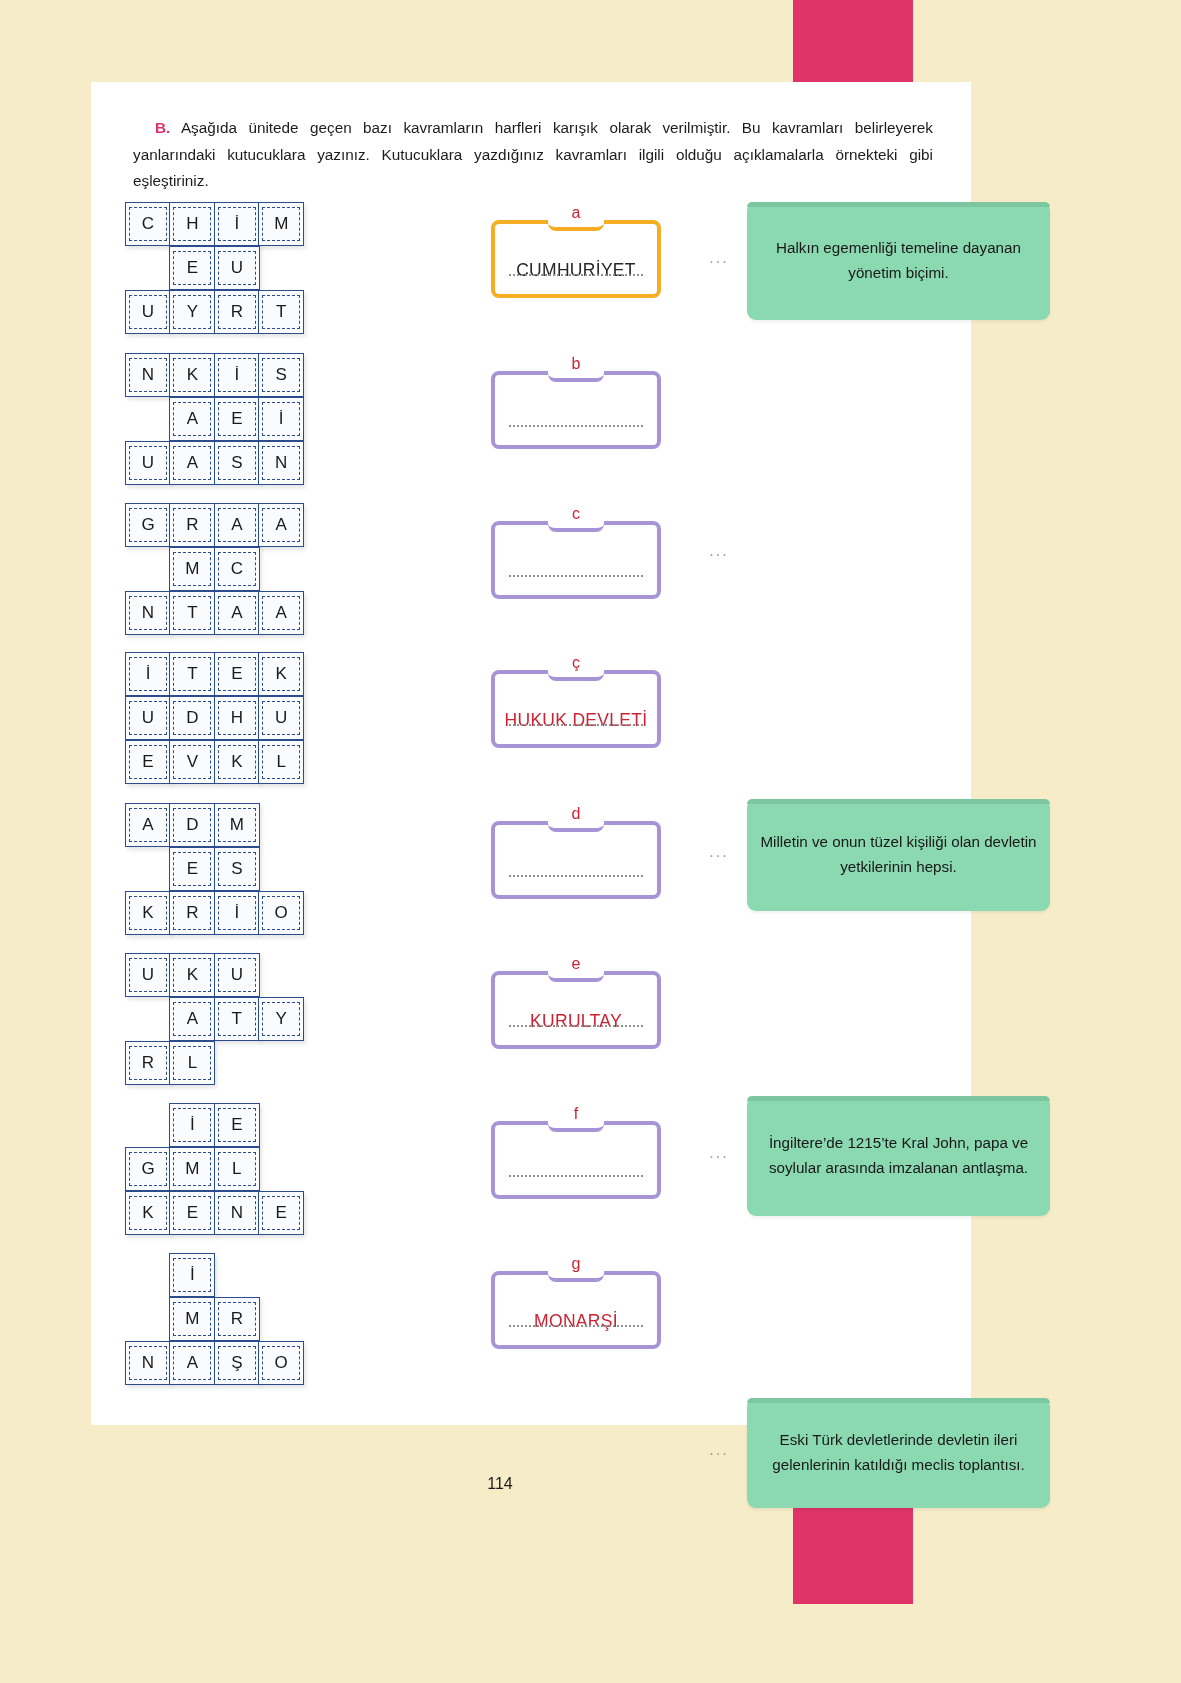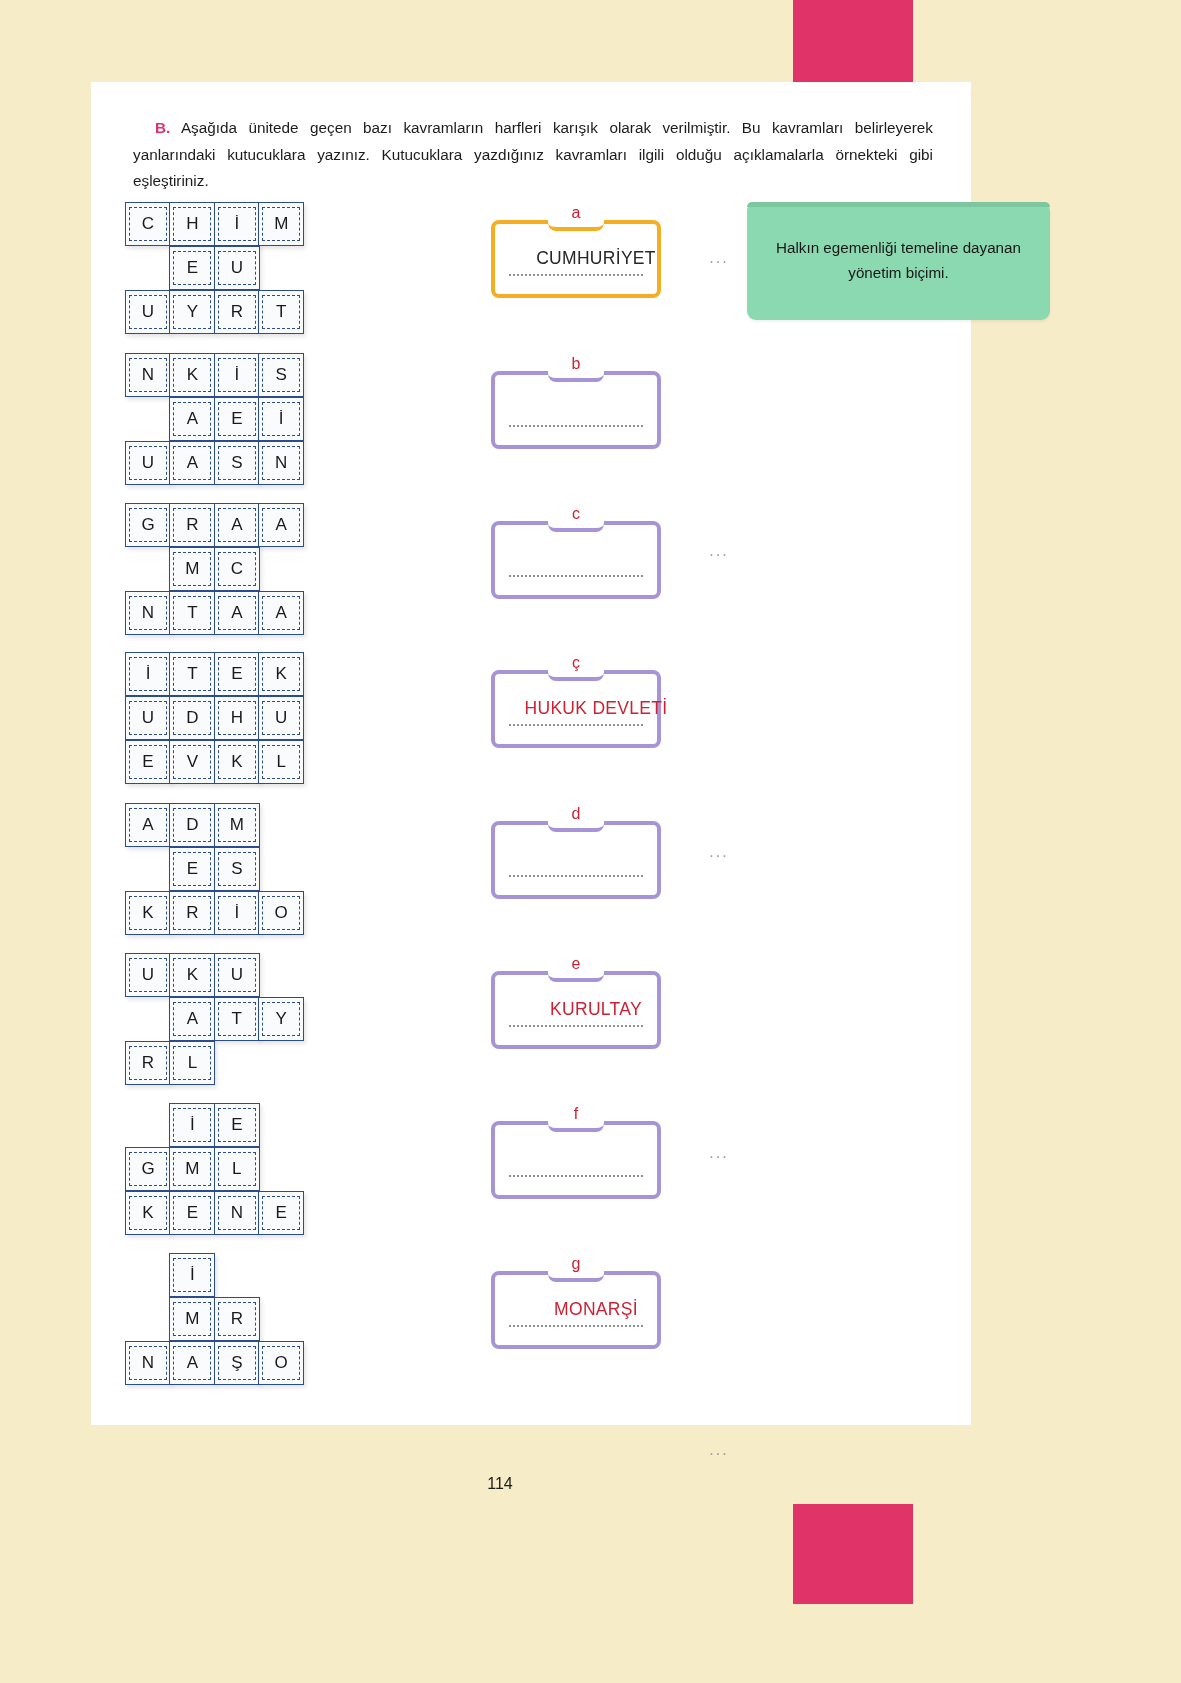--- a/index.html
+++ b/index.html
@@ -105,25 +105,24 @@
     top:-7px;
     width:56px; height:10px;
     background:#ffffff;
     border-bottom:4px solid #a694d6;
     border-bottom-left-radius:8px;
     border-bottom-right-radius:8px;
   }
   .abox.orange::before { border-bottom-color:#f5ae24; }
 
   .aword {
-    position:absolute; top:24px; left:0; width:100%;
+    position:absolute; top:36px; left:0; width:100%;
     text-align:center;
     font-size:17.5px; color:#cc2233;
     letter-spacing:0.3px;
-    margin-left:20px;
   }
   .aword.dark { color:#262626; }
   .dots {
     position:absolute; top:50px; left:14px; right:14px;
     border-bottom:2.4px dotted #8f8f8f;
   }
 
   
   .conn {
     position:absolute;
@@ -322,20 +321,23 @@
           </div>
         </div>
         <div class="answerwrap" style="top: 4px;">
           <div class="tag">c</div>
           <div class="abox">
             <div class="aword"></div>
             <div class="dots"></div>
           </div>
         </div>
         <div class="conn" style="top: 340px;"><span>...</span></div>
+        <div class="expl" style="top: 296px; height: 112px;">
+          <span>Milletin ve onun tüzel kişiliği olan devletin yetkilerinin hepsi.</span>
+        </div>
       </div>
       <div class="row" style="height: 140px; position: absolute; top: 450px; left: 0px; width: 880px;">
         <div class="grid" style="top: 0px;">
           <div class="gridrow">
             <div class="cell">
               <span>İ</span>
             </div>
             <div class="cell">
               <span>T</span>
             </div>
@@ -376,20 +378,23 @@
           </div>
         </div>
         <div class="answerwrap" style="top: 4px;">
           <div class="tag">ç</div>
           <div class="abox">
             <div class="aword">HUKUK DEVLETİ</div>
             <div class="dots"></div>
           </div>
         </div>
         <div class="conn" style="top: 492px;"><span>...</span></div>
+        <div class="expl" style="top: 444px; height: 120px;">
+          <span>İngiltere’de 1215’te Kral John, papa ve soylular arasında imzalanan antlaşma.</span>
+        </div>
       </div>
       <div class="row" style="height: 125px; position: absolute; top: 601px; left: 0px; width: 880px;">
         <div class="grid" style="top: 0px;">
           <div class="gridrow">
             <div class="cell">
               <span>A</span>
             </div>
             <div class="cell">
               <span>D</span>
             </div>
@@ -424,20 +429,23 @@
           </div>
         </div>
         <div class="answerwrap" style="top: 4px;">
           <div class="tag">d</div>
           <div class="abox">
             <div class="aword"></div>
             <div class="dots"></div>
           </div>
         </div>
         <div class="conn" style="top: 638px;"><span>...</span></div>
+        <div class="expl" style="top: 595px; height: 110px;">
+          <span>Eski Türk devletlerinde devletin ileri gelenlerinin katıldığı meclis toplantısı.</span>
+        </div>
       </div>
       <div class="row" style="height: 135px; position: absolute; top: 751px; left: 0px; width: 880px;">
         <div class="grid" style="top: 0px;">
           <div class="gridrow">
             <div class="cell">
               <span>U</span>
             </div>
             <div class="cell">
               <span>K</span>
             </div>

